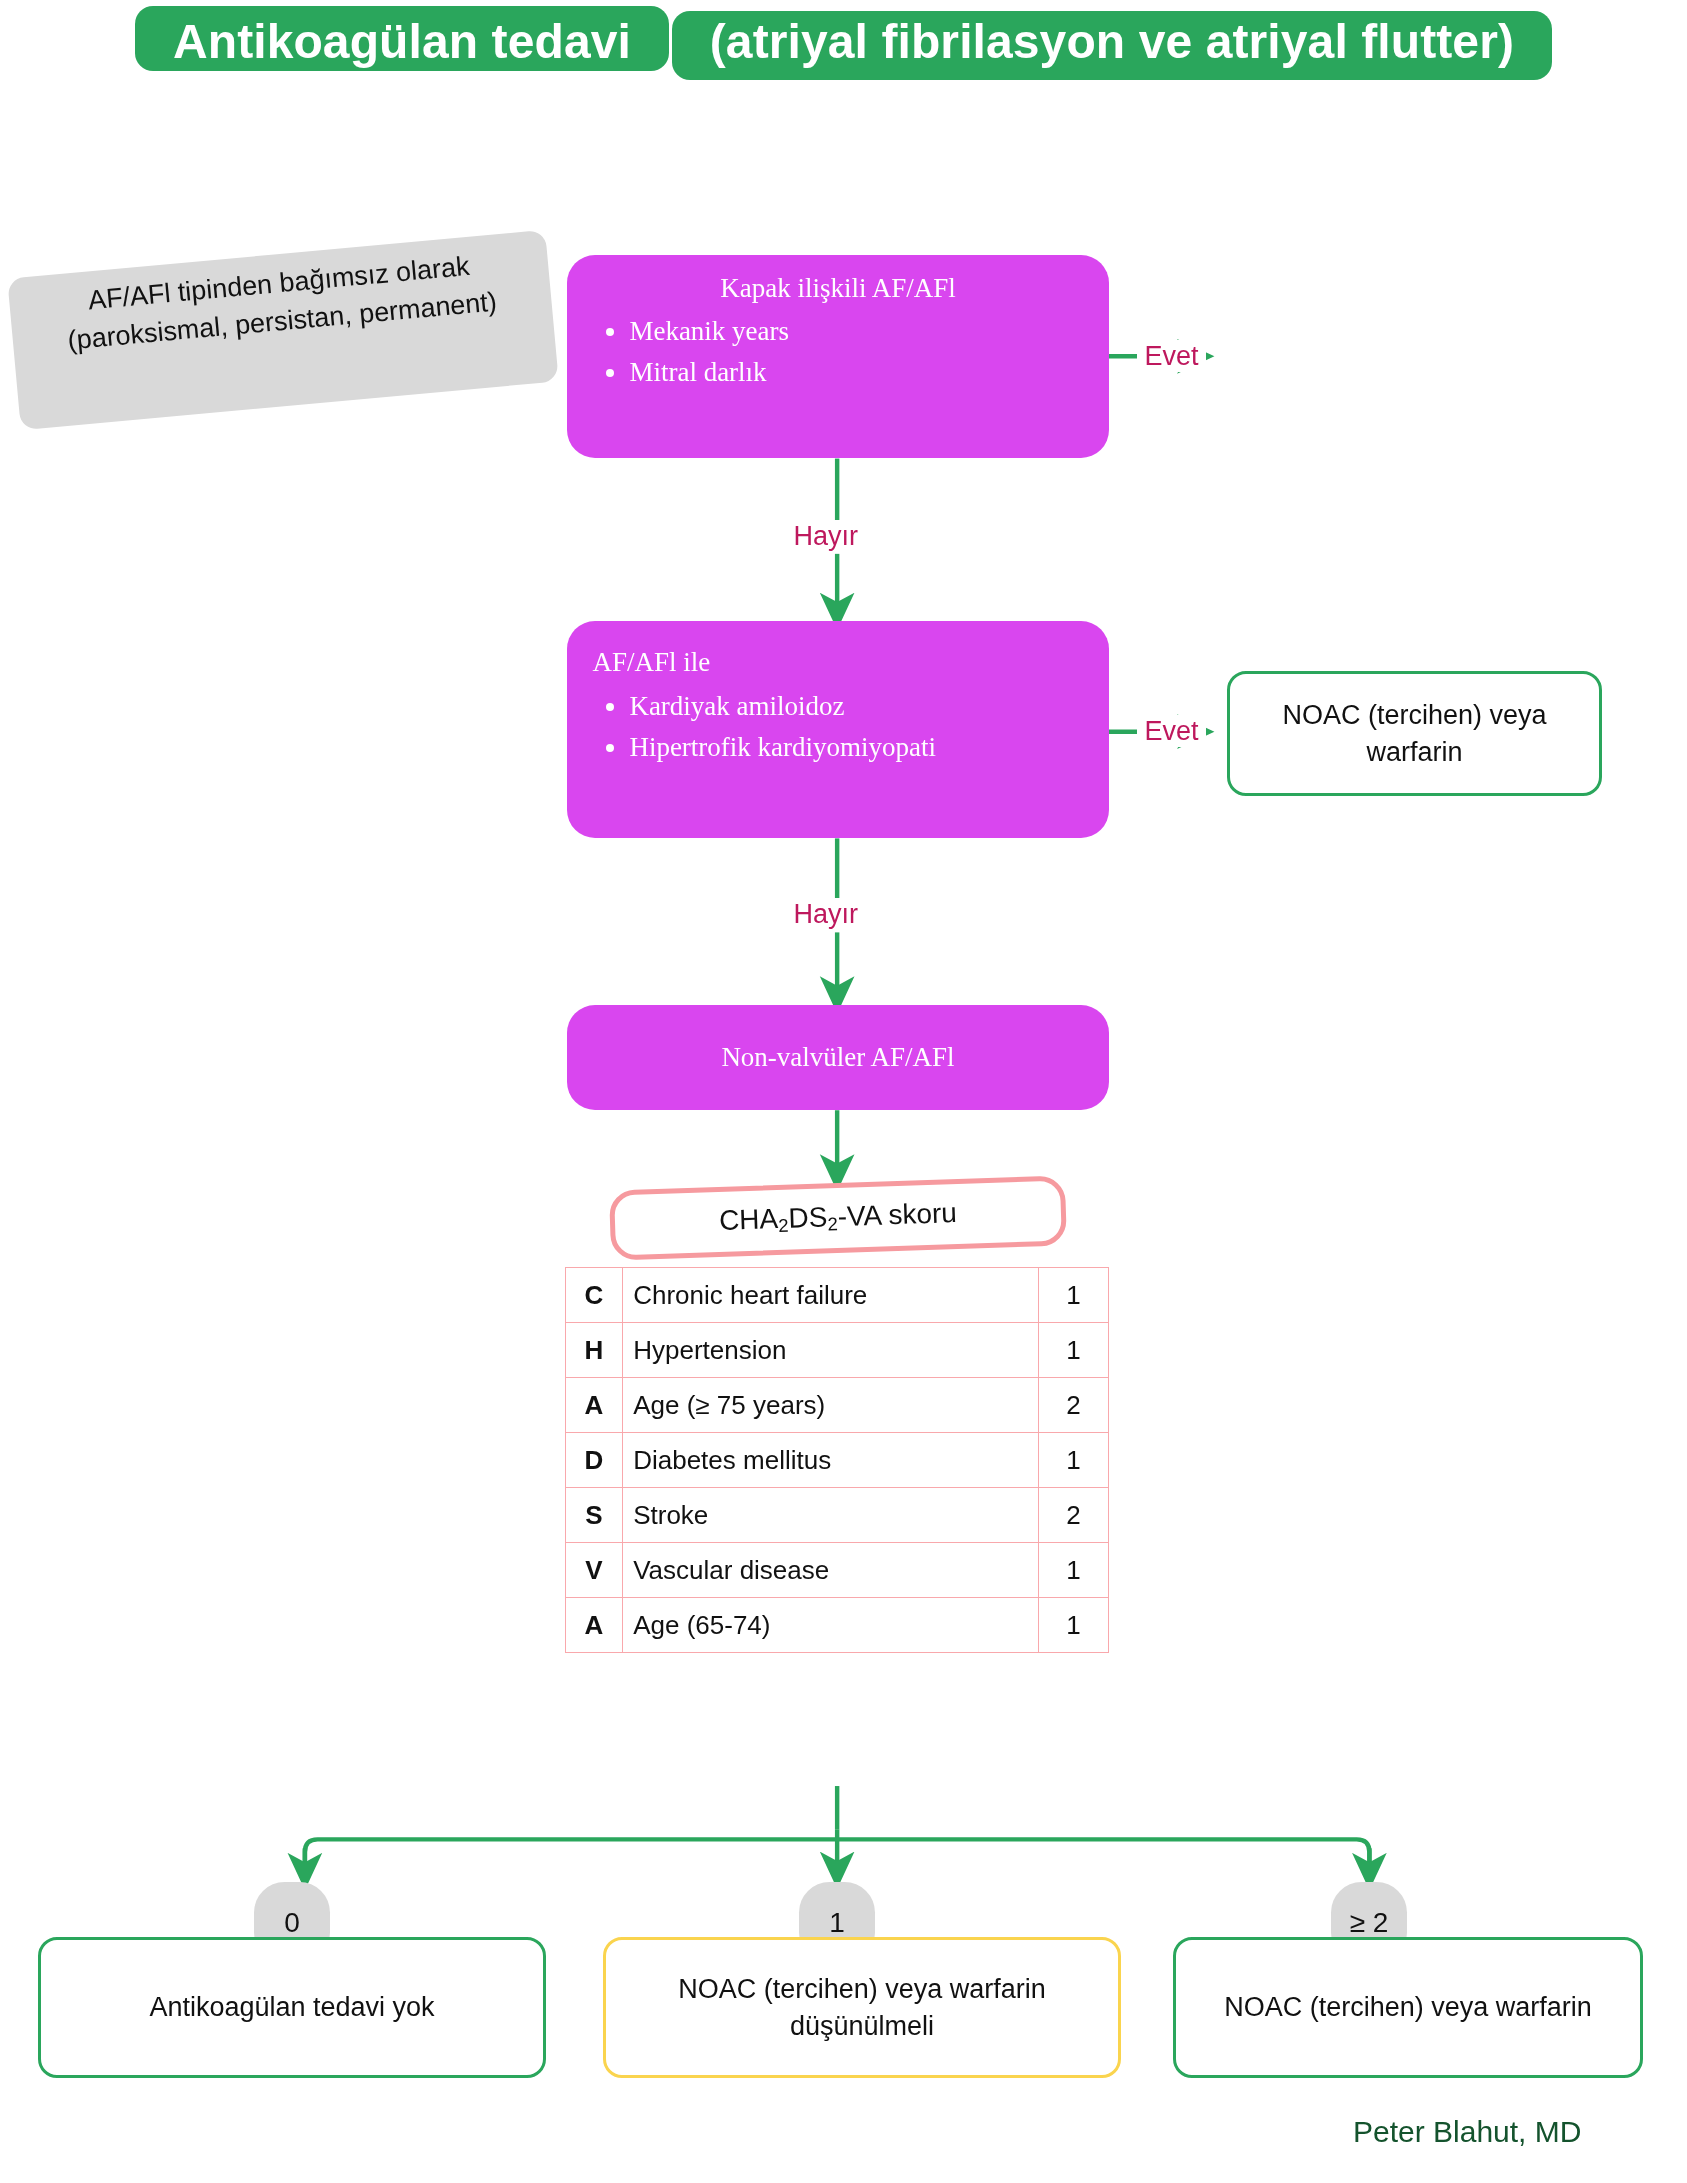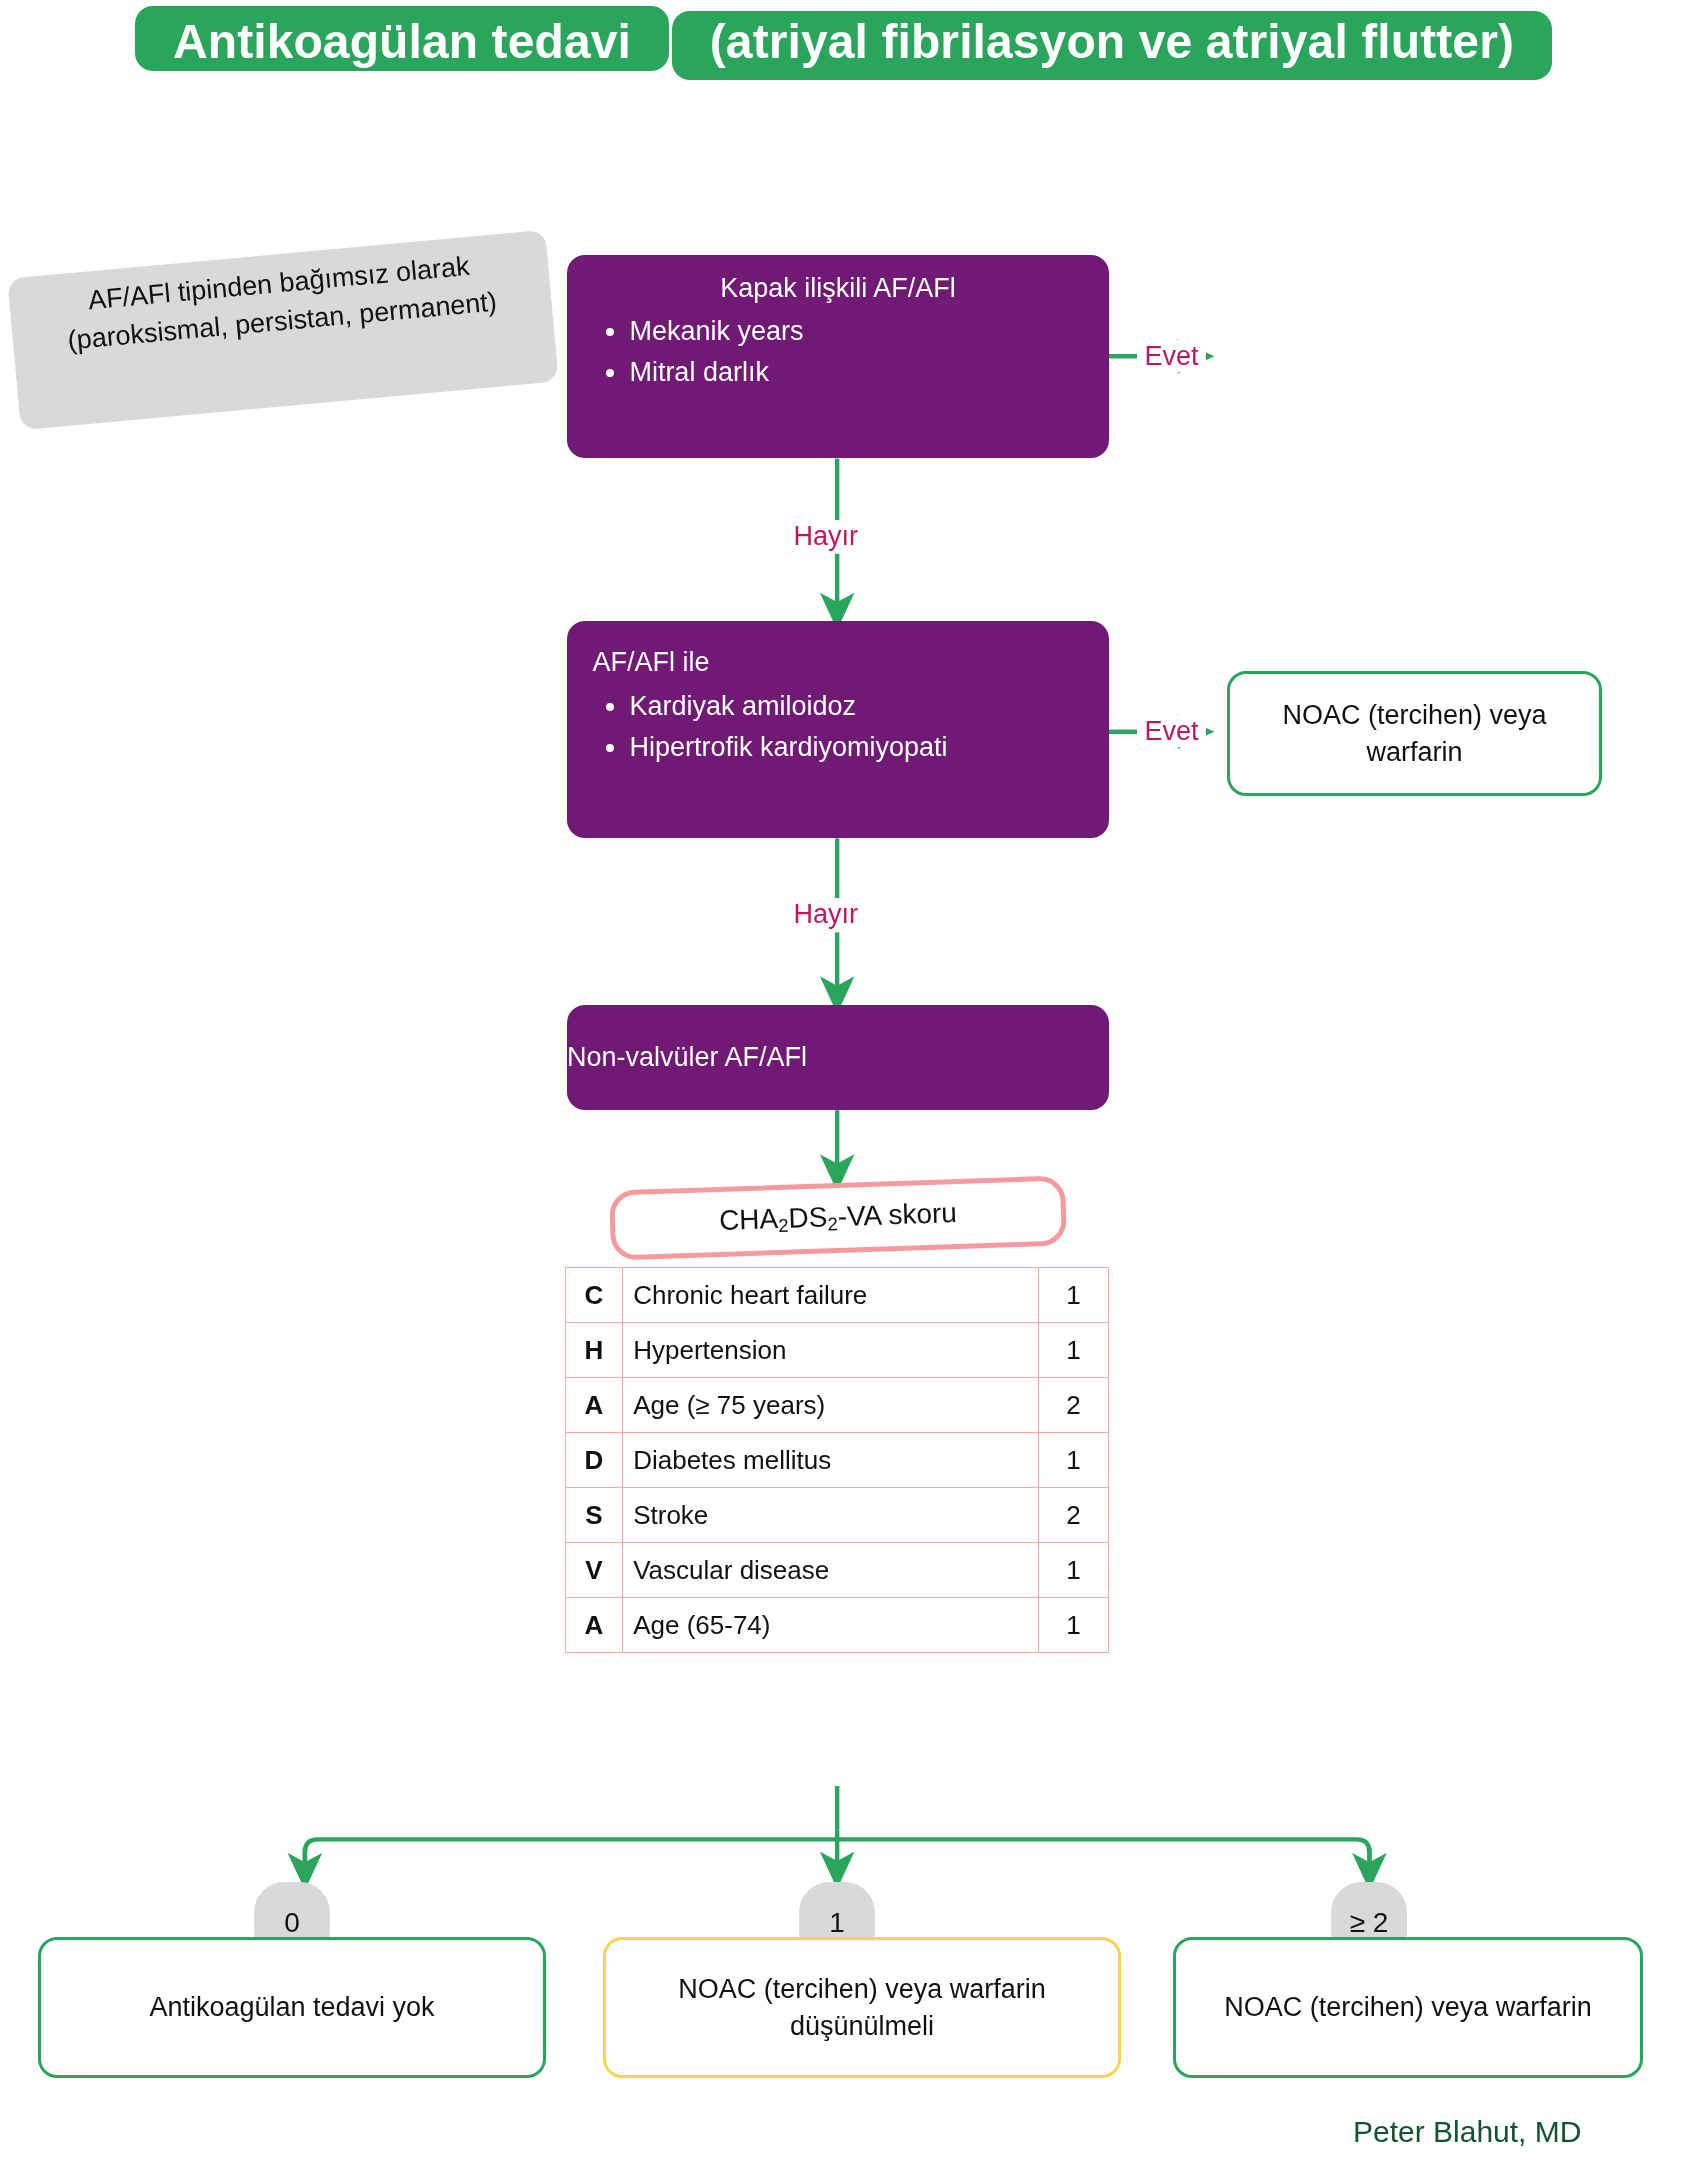--- a/index.html
+++ b/index.html
@@ -52,25 +52,26 @@
     padding:6.4px 38px 14px 38px;
     display:inline-block;
     position:relative;
     margin-top:-19px;
     z-index:1;
   }
 
   
   .gnode{
     position:absolute;
-    background:#701a75;
-    border-radius:18px;
+    background:#d946ef;
+    border-radius:28px;
     color:#ffffff;
     box-sizing:border-box;
     z-index:3;
+    font-family:Liberation Serif, serif;
   }
   .gnode .node-title{
     font-size:27px;
     line-height:1.25;
     display:block;
   }
   .gnode ul{
     margin:6.4px 0 0 0;
     padding-left:37px;
     list-style:disc;
@@ -252,21 +253,21 @@
       <li>Hipertrofik kardiyomiyopati</li>
     </ul>
   </div>
 
   <div class="edge-label" style="left:1137px; top:715px;">Evet</div>
 
   <div class="onode" style="left:1227px; top:671px; width:375px; height:125px;">NOAC (tercihen) veya warfarin</div>
 
   <div class="edge-label" style="left:786px; top:898px;">Hayır</div>
 
-  <div class="gnode" style="left:567px; top:1005px; width:542px; height:105px; display:flex; align-items:center; justify-content:flex-start;">
+  <div class="gnode" style="left:567px; top:1005px; width:542px; height:105px; display:flex; align-items:center; justify-content:center;">
     <span class="node-title">Non-valvüler AF/AFl</span>
   </div>
 
   <div class="score-pill" style="left:610px; top:1183px; width:456px; height:70px;">
     <span><span>CHA</span><sub>2</sub><span>DS</span><sub>2</sub><span>-VA skoru</span></span>
   </div>
 
   <table class="score-table" style="left:565px; top:1267px; width:543px;">
     <tbody>
       <tr>

